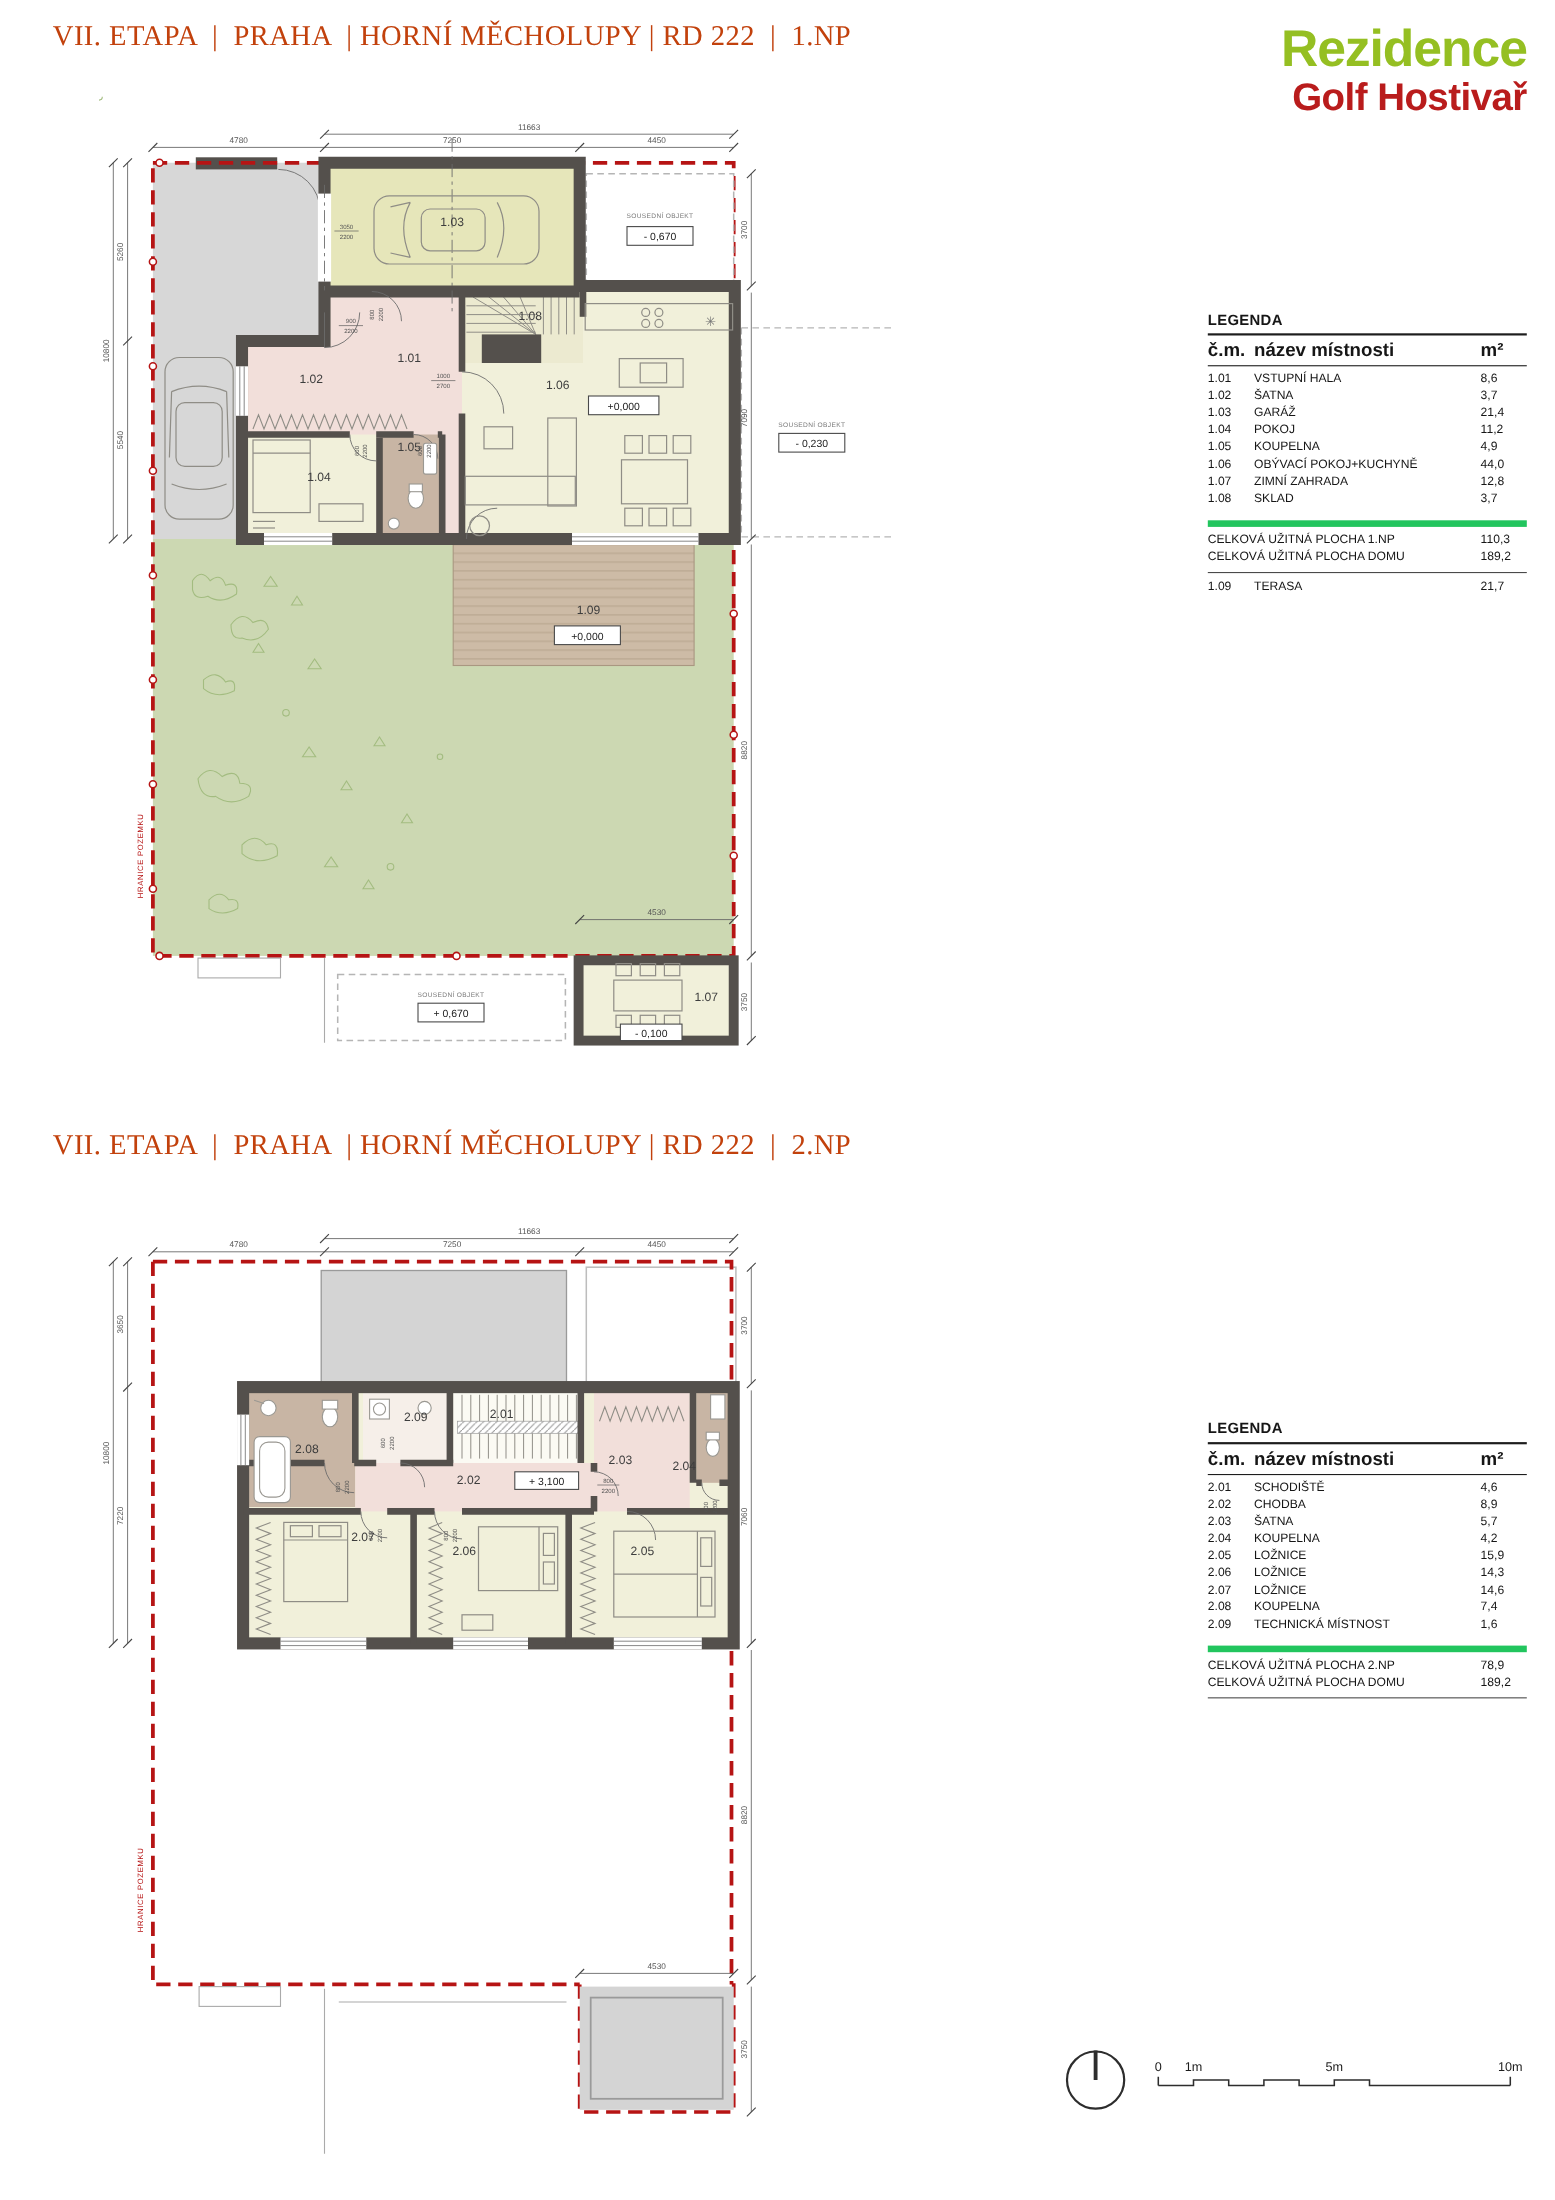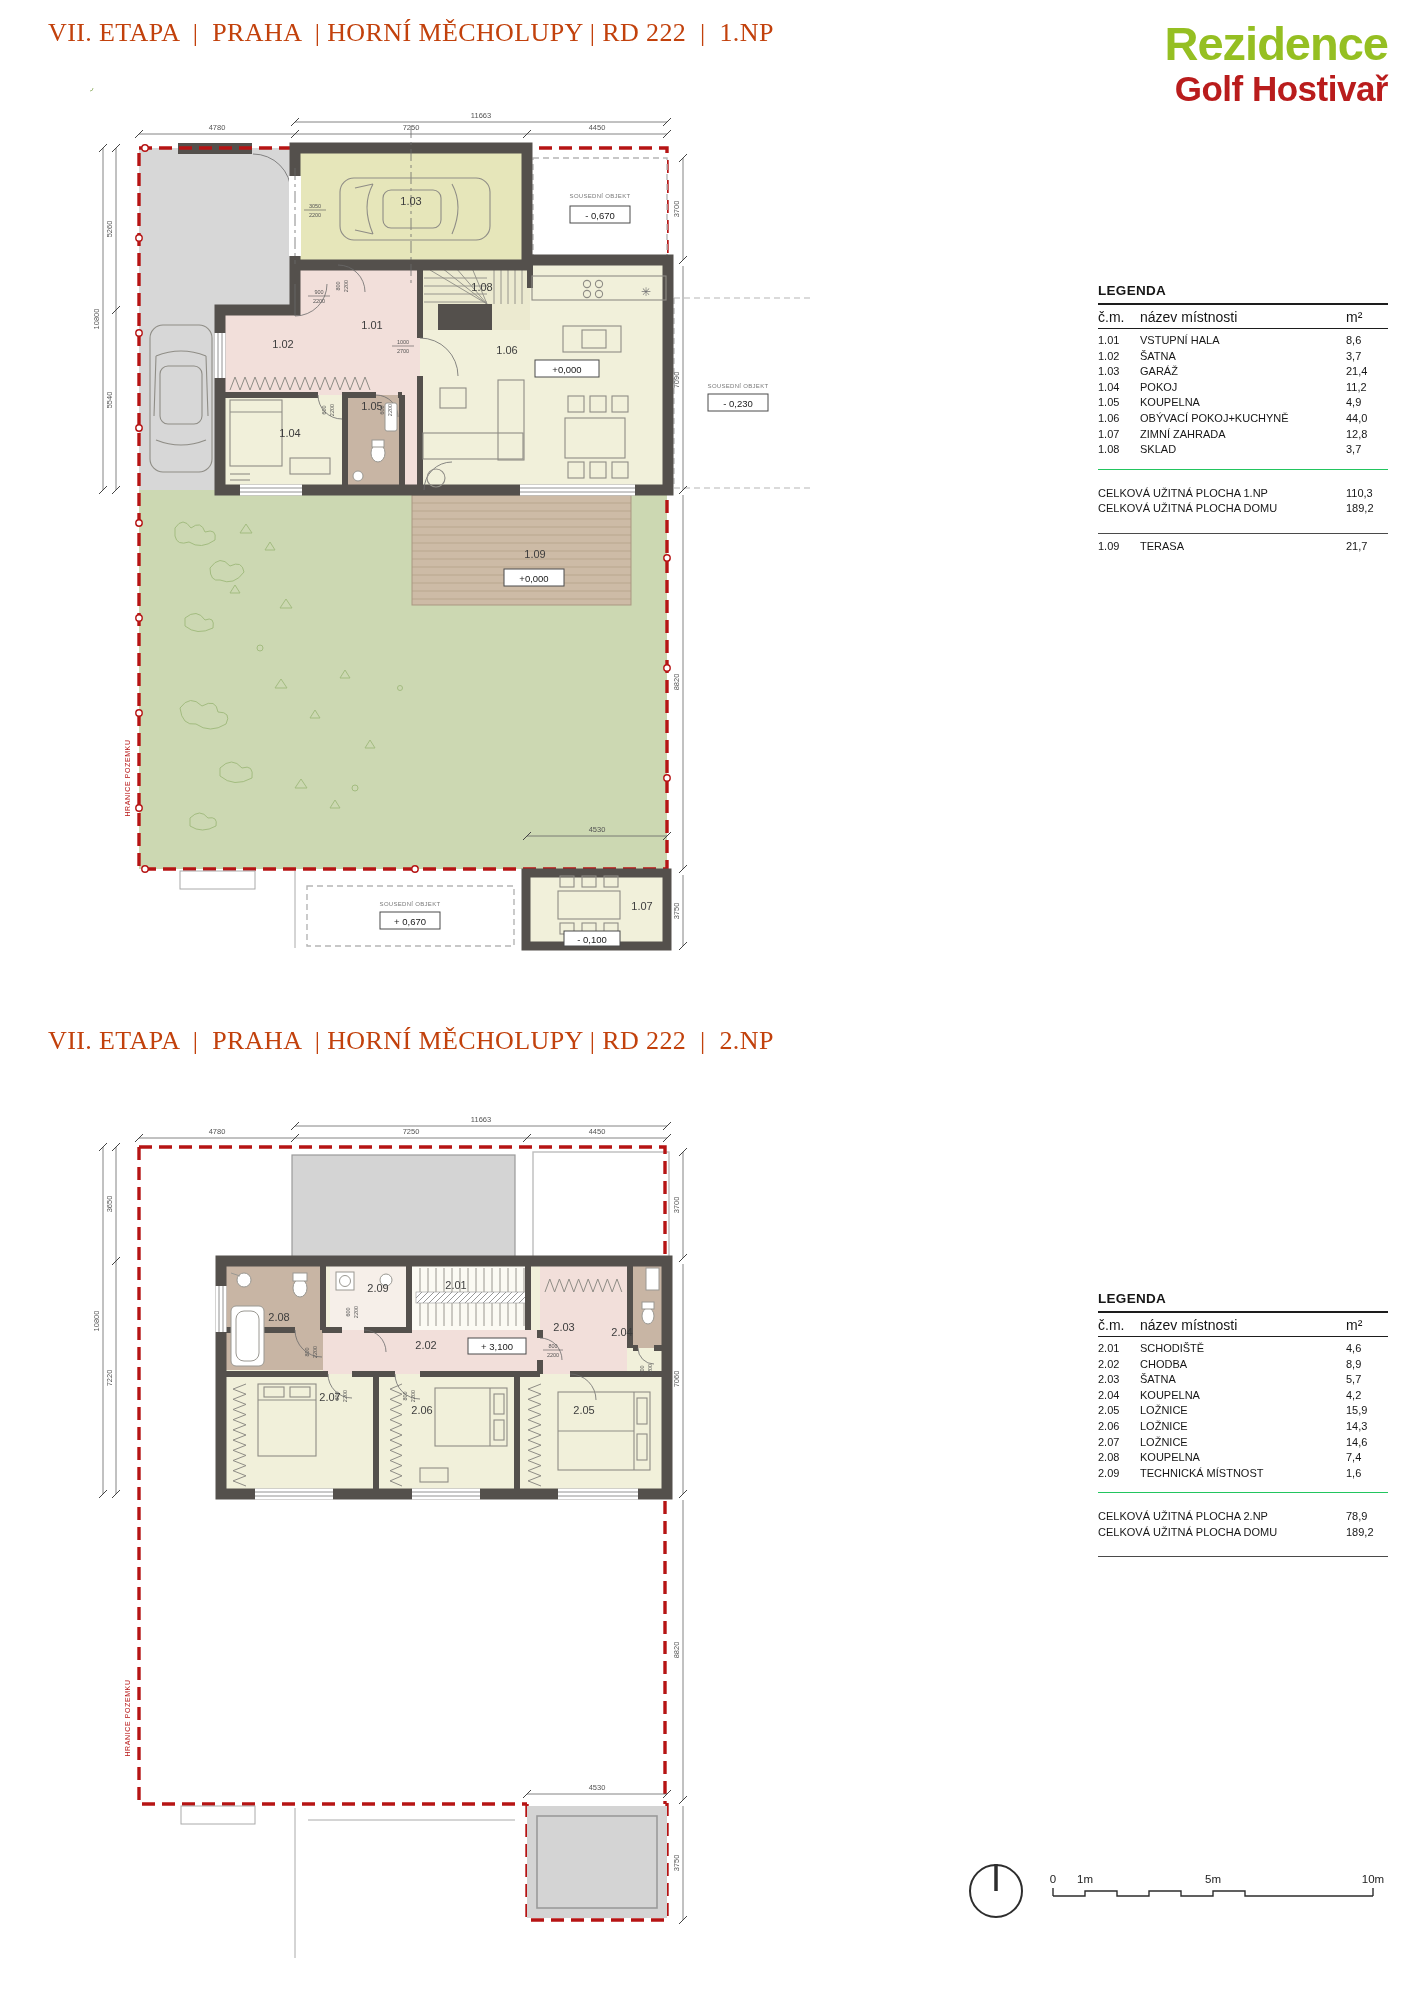--- a/index.html
+++ b/index.html
@@ -10,25 +10,25 @@
   #title1{top:18px;} #title2{top:1026px;}
 
   .logo{position:absolute;right:26px;top:20px;text-align:right;font-weight:bold;line-height:1;margin-left:12px;}
   .logo .l1{font-size:47px;color:#95bf22;letter-spacing:-1px;}
   .logo .l2{font-size:35px;color:#b91c1c;letter-spacing:-.5px;margin-top:4px;}
 
   .legend{position:absolute;left:1098px;width:290px;color:#161616;}
   #legend1{top:283px;} #legend2{top:1291px;}
   .lg-title{font-weight:bold;font-size:13.5px;margin-bottom:5px;letter-spacing:.3px;}
   .lg-box{border-top:2.5px solid #1d1d1d;}
-  .lg-head{display:flex;font-weight:normal;font-size:14px;padding:4px 0 3px 0;border-bottom:1.5px solid #1d1d1d;}
+  .lg-head{display:flex;font-weight:bold;font-size:17px;padding:4px 0 3px 0;border-bottom:1.5px solid #1d1d1d;}
   .lg-rows{padding-top:4px;}
   .lg-row{display:flex;font-size:11px;line-height:15.6px;}
   .c1{width:42px;} .c2{flex:1;} .c3{width:42px;}
-  .lg-tot{border-top:1px solid #22c55e;margin-top:11px;padding:16px 0;}
+  .lg-tot{border-top:6px solid #22c55e;margin-top:11px;padding:5px 0;}
   .lg-tot .lg-row{line-height:15.4px;}
   .lg-extra{border-top:1px solid #4a4a4a;padding-top:5px;}
   .lg-row .c2{white-space:nowrap;overflow:hidden;}
 
   svg{position:absolute;}
   #plan1{left:90px;top:88px;}
   #plan2{left:90px;top:1108px;}
   #footer{left:938px;top:1843px;}
 
   svg text{font-family:"Liberation Sans",sans-serif;}

